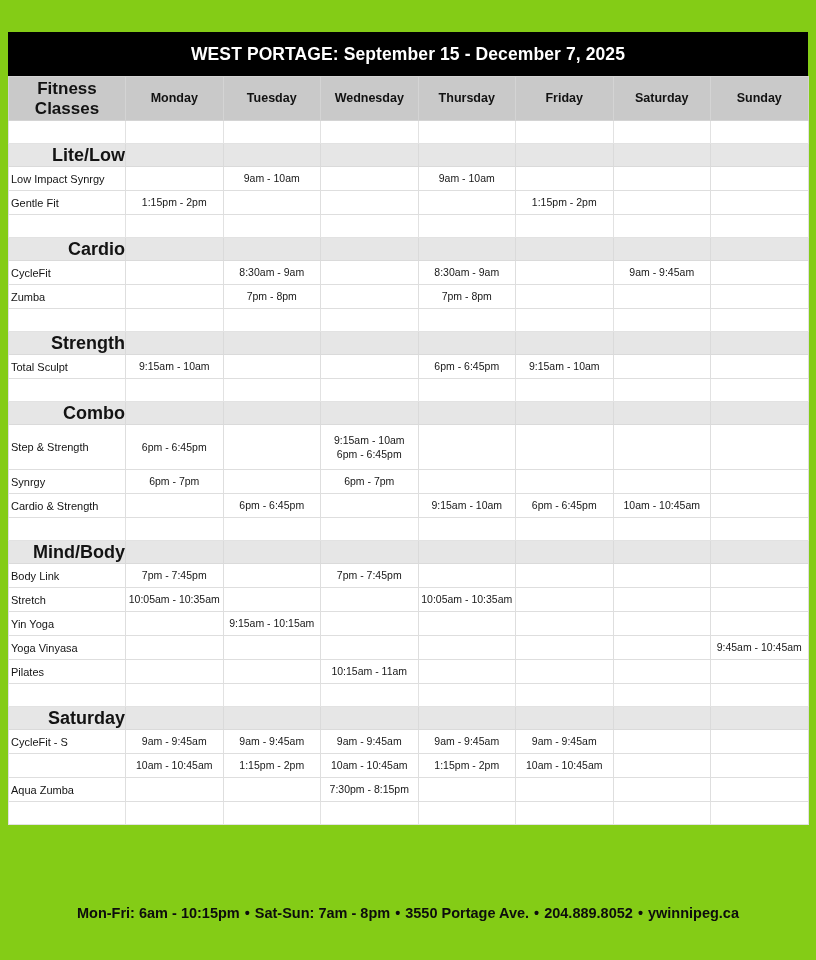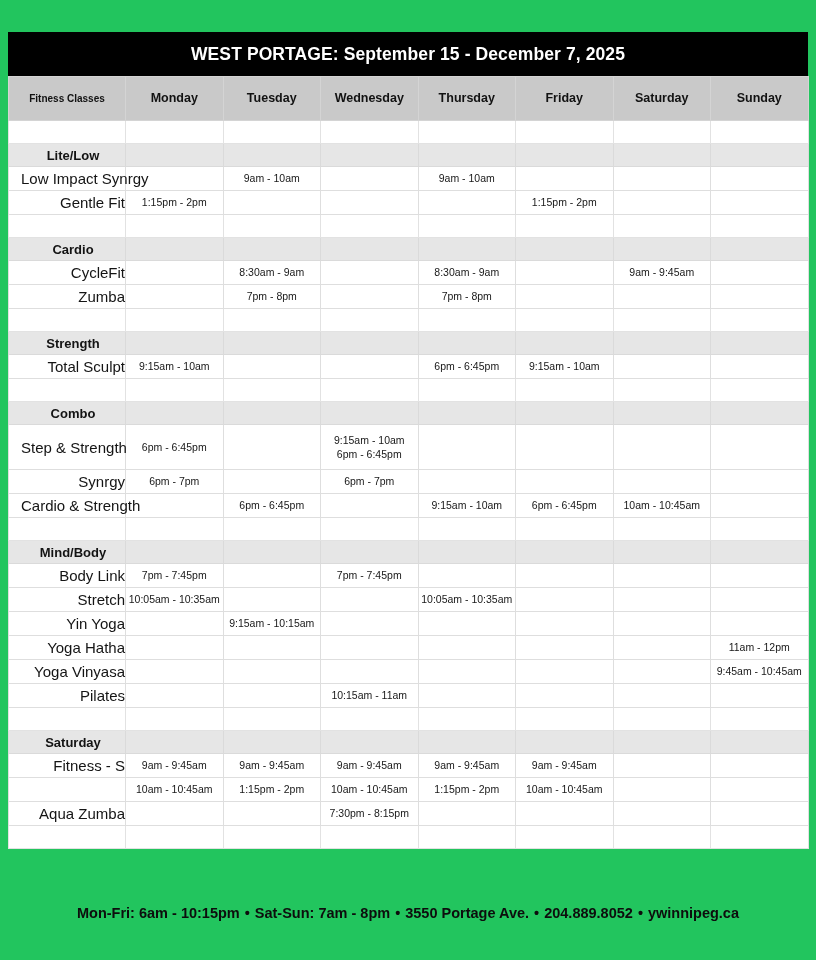--- a/index.html
+++ b/index.html
@@ -9,21 +9,21 @@
     width: 816px;
     height: 960px;
     background: #ffffff;
     font-family: "Liberation Sans", sans-serif;
     -webkit-font-smoothing: antialiased;
   }
   #page {
     position: relative;
     width: 816px;
     height: 960px;
-    background: #22c55e;
+    background: #84cc16;
     overflow: hidden;
   }
   .sheet {
     position: absolute;
     left: 8px;
     top: 32px;
     width: 800px;
   }
   
   .title-bar {
@@ -59,53 +59,53 @@
     border: 1px solid #bdbdbd;
     font-size: 12.5px;
     font-weight: bold;
     color: #121212;
     text-align: center;
     height: 44px;
     line-height: 1.15;
   }
   thead th.hdr-class {
     font-weight: bold;
-    font-size: 10px;
+    font-size: 17px;
     padding: 0 0;
   }
   
   tr.section td {
     background: #e6e6e6;
     border-color: #dadada;
     height: 23px;
   }
   tr.section td.sec-label {
-    font-size: 13px;
+    font-size: 18px;
     font-weight: bold;
     color: #131313;
     padding-left: 12px;
-    text-align: center;
+    text-align: right;
   }
   
   tr.spacer td {
     background: #ffffff;
     height: 23px;
     border-color: #e2e2e2;
   }
   
   tr.datarow td {
     height: 24px;
     background: #ffffff;
     border-color: #dedede;
   }
   tr.datarow td.cls {
-    font-size: 15px;
+    font-size: 11px;
     color: #141414;
-    padding-left: 12px;
-    text-align: right;
+    padding-left: 2px;
+    text-align: left;
     white-space: nowrap;
   }
   tr.datarow td.slot {
     font-size: 10.5px;
     color: #171717;
     text-align: center;
     white-space: nowrap;
     line-height: 1.35;
   }
   tr.datarow.tall td { height: 45px; }
@@ -362,30 +362,20 @@
             <td class="cls">Yin Yoga</td>
             <td class="slot"></td>
             <td class="slot">9:15am - 10:15am</td>
             <td class="slot"></td>
             <td class="slot"></td>
             <td class="slot"></td>
             <td class="slot"></td>
             <td class="slot"></td>
           </tr>
           <tr class="datarow">
-            <td class="cls">Yoga Hatha</td>
-            <td class="slot"></td>
-            <td class="slot"></td>
-            <td class="slot"></td>
-            <td class="slot"></td>
-            <td class="slot"></td>
-            <td class="slot"></td>
-            <td class="slot">11am - 12pm</td>
-          </tr>
-          <tr class="datarow">
             <td class="cls">Yoga Vinyasa</td>
             <td class="slot"></td>
             <td class="slot"></td>
             <td class="slot"></td>
             <td class="slot"></td>
             <td class="slot"></td>
             <td class="slot"></td>
             <td class="slot">9:45am - 10:45am</td>
           </tr>
           <tr class="datarow">
@@ -412,21 +402,21 @@
             <td class="sec-label">Saturday</td>
             <td></td>
             <td></td>
             <td></td>
             <td></td>
             <td></td>
             <td></td>
             <td></td>
           </tr>
           <tr class="datarow">
-            <td class="cls">Fitness - S</td>
+            <td class="cls">CycleFit - S</td>
             <td class="slot">9am - 9:45am</td>
             <td class="slot">9am - 9:45am</td>
             <td class="slot">9am - 9:45am</td>
             <td class="slot">9am - 9:45am</td>
             <td class="slot">9am - 9:45am</td>
             <td class="slot"></td>
             <td class="slot"></td>
           </tr>
           <tr class="datarow">
             <td class="cls"></td>

